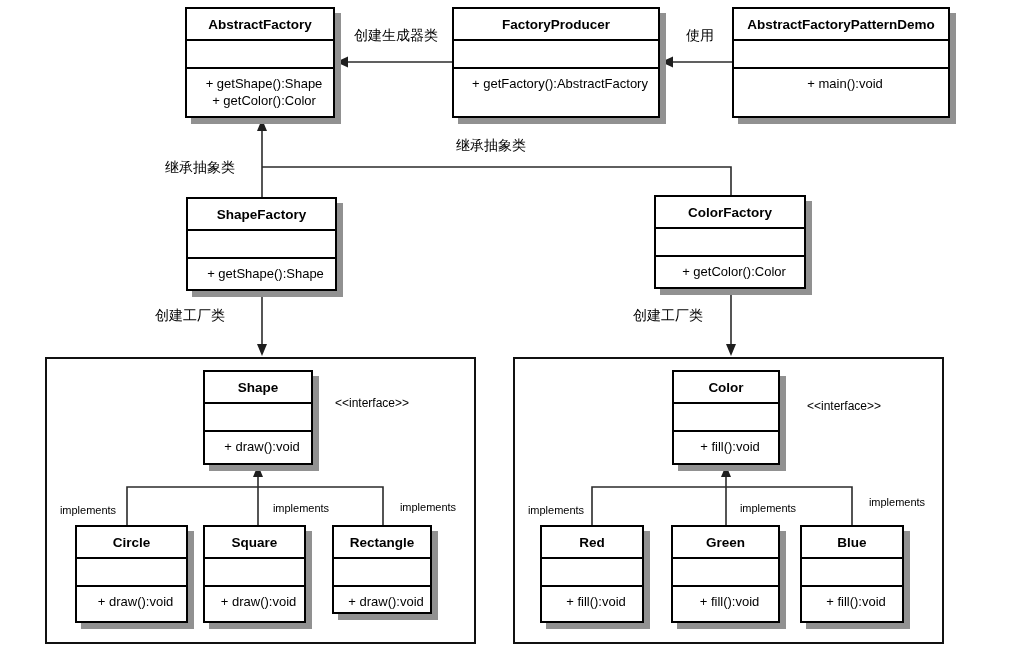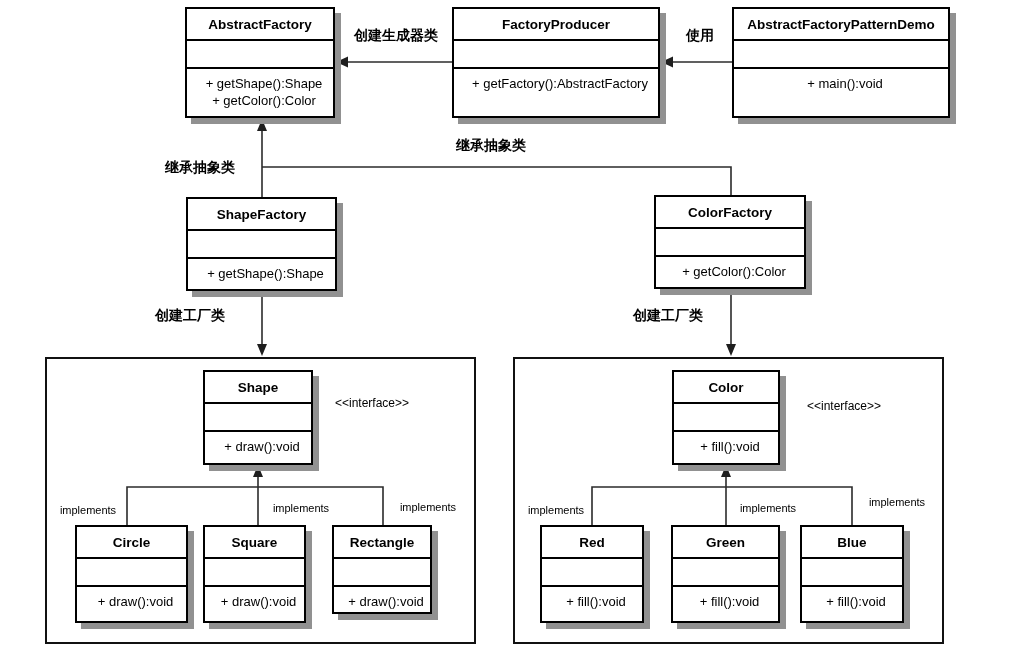--- a/index.html
+++ b/index.html
@@ -59,21 +59,21 @@
     border: 2px solid #111;
     background: transparent;
   }
   
   .lbl {
     position: absolute;
     transform: translate(-50%, -50%);
     white-space: nowrap;
     background: #ffffff;
   }
-  .zh   { font-size: 14px; font-weight: bold; }
+  .zh   { font-size: 14px; }
   .en   { font-size: 11px; }
   .iface{ font-size: 12px; }
 </style>
 </head>
 <body>
 
 <div id="canvas">
 
   <svg id="wires" width="1024" height="660" viewBox="0 0 1024 660">
     <g stroke="#2b2b2b" stroke-width="1.6" fill="none">

